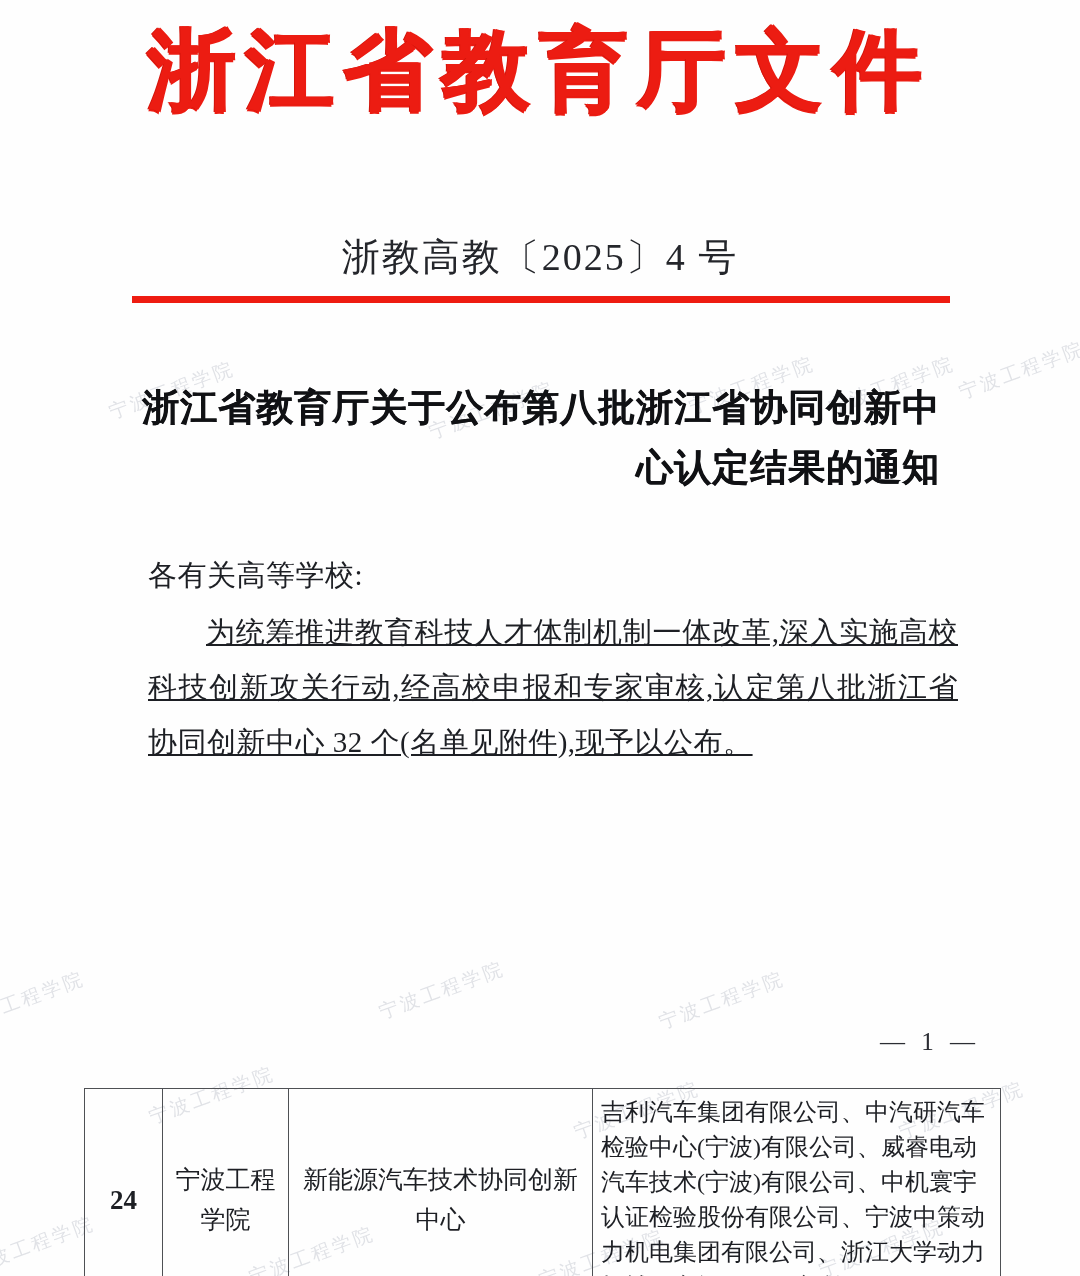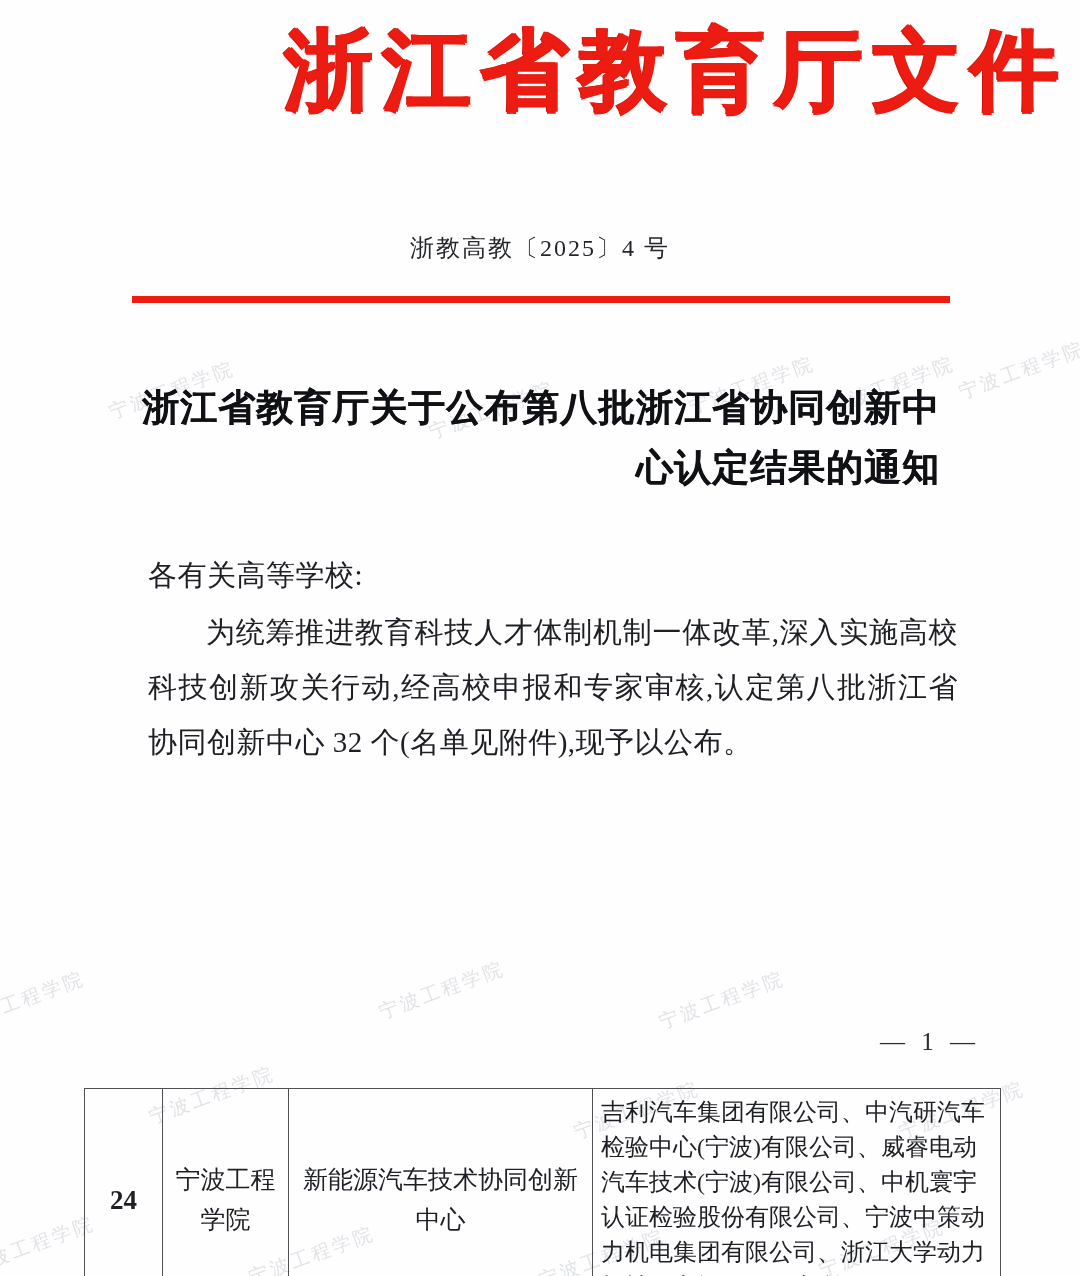--- a/index.html
+++ b/index.html
@@ -46,21 +46,21 @@
     position: relative;
     z-index: 2;
   }
 
   
   #masthead {
     position: absolute;
     left: 0;
     top: 22px;
     width: 1068px;
-    text-align: right;
+    text-align: center;
   }
   #masthead-text {
     display: inline-block;
     color: #ec1c12;
     font-family: "Liberation Serif", "DejaVu Serif", serif;
     font-weight: 700;
     font-size: 88px;
     line-height: 1.12;
     letter-spacing: 10px;
     text-indent: 10px;
@@ -71,21 +71,21 @@
     white-space: nowrap;
   }
 
   
   #doc-number {
     position: absolute;
     left: 0;
     top: 232px;
     width: 1080px;
     text-align: center;
-    font-size: 24px;
+    font-size: 38px;
     color: #24262b;
     letter-spacing: 2px;
     font-family: "Liberation Serif", "DejaVu Serif", serif;
   }
 
   
   #red-rule {
     position: absolute;
     left: 132px;
     top: 296px;
@@ -122,20 +122,21 @@
     letter-spacing: 0.5px;
     font-family: "Liberation Serif", "DejaVu Serif", serif;
   }
   #body-copy p {
     margin: 0 0 2px 16px;
     text-align: justify;
     text-justify: inter-character;
   }
   #body-copy p.indent {
     text-indent: 2em;
+    text-decoration: underline;
   }
 
   
   #page-number {
     position: absolute;
     left: 0;
     top: 1028px;
     width: 1080px;
     text-align: center;
     font-size: 25px;

